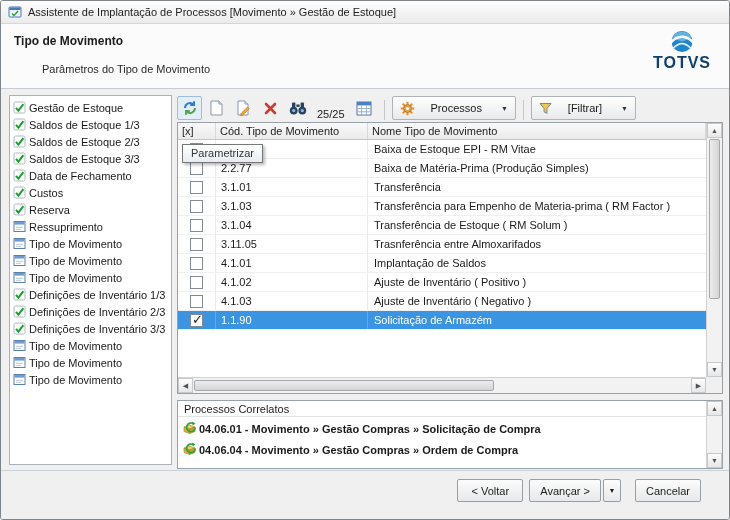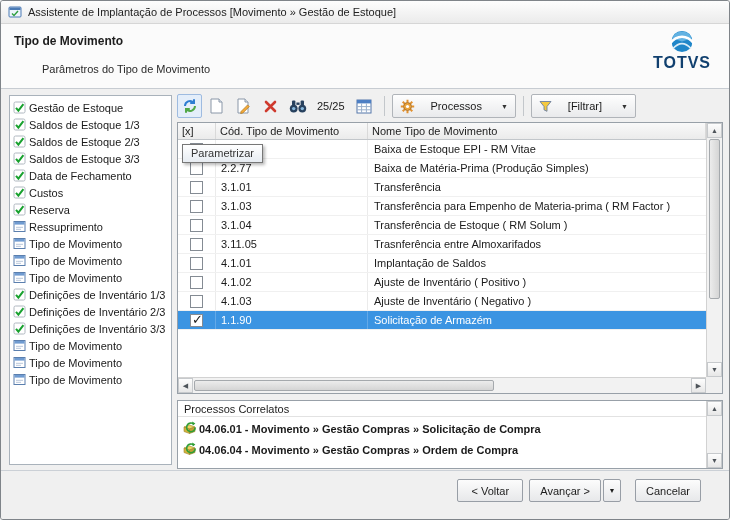--- a/index.html
+++ b/index.html
@@ -20,21 +20,21 @@
 
   
   .sidebar{position:absolute;left:8px;top:94px;width:163px;height:370px;background:#fff;border:1px solid #a9b2bb;padding:3px 0;overflow:hidden}
   .step{display:flex;align-items:center;gap:3px;height:17px;padding-left:3px;white-space:nowrap;overflow:hidden}
   .step .ic{width:13px;height:13px;flex:0 0 13px;display:none;line-height:0}
   .step.has-check .ic-check{display:block}
   .step.has-form .ic-form{display:block}
   .step-label{overflow:hidden}
 
   
-  .toolbar{position:absolute;left:176px;top:91px;right:8px;height:28px;display:flex;align-items:center;gap:2px}
+  .toolbar{position:absolute;left:176px;top:91px;right:8px;height:28px;display:flex;align-items:flex-end;gap:2px}
   .tbtn{width:25px;height:24px;display:flex;align-items:center;justify-content:center;border:1px solid transparent;border-radius:2px;background:transparent;line-height:0}
   .tbtn.hot{border-color:#9ebbe0;background:#e4eefa}
   .tcount{padding:0 5px;font-size:11px;color:#1a1a1a}
   .tsep{width:1px;height:20px;background:#c3c7cb;margin:0 5px}
   .tbtn-wide{height:24px;display:flex;align-items:center;gap:16px;padding:0 7px;border:1px solid #b0b4b9;background:linear-gradient(#fefefe,#e9eaec);border-radius:2px;font-size:11px;color:#1a1a1a}
   .carat{font-size:7px;color:#333;margin-left:3px}
 
   
   .grid{position:absolute;left:176px;top:121px;width:546px;height:272px;background:#fff;border:1px solid #98a0a8}
   .ghead{position:absolute;left:0;top:0;right:16px;height:17px;display:flex;background:linear-gradient(#f9f9f9,#ebebeb);border-bottom:1px solid #c2c6ca}

